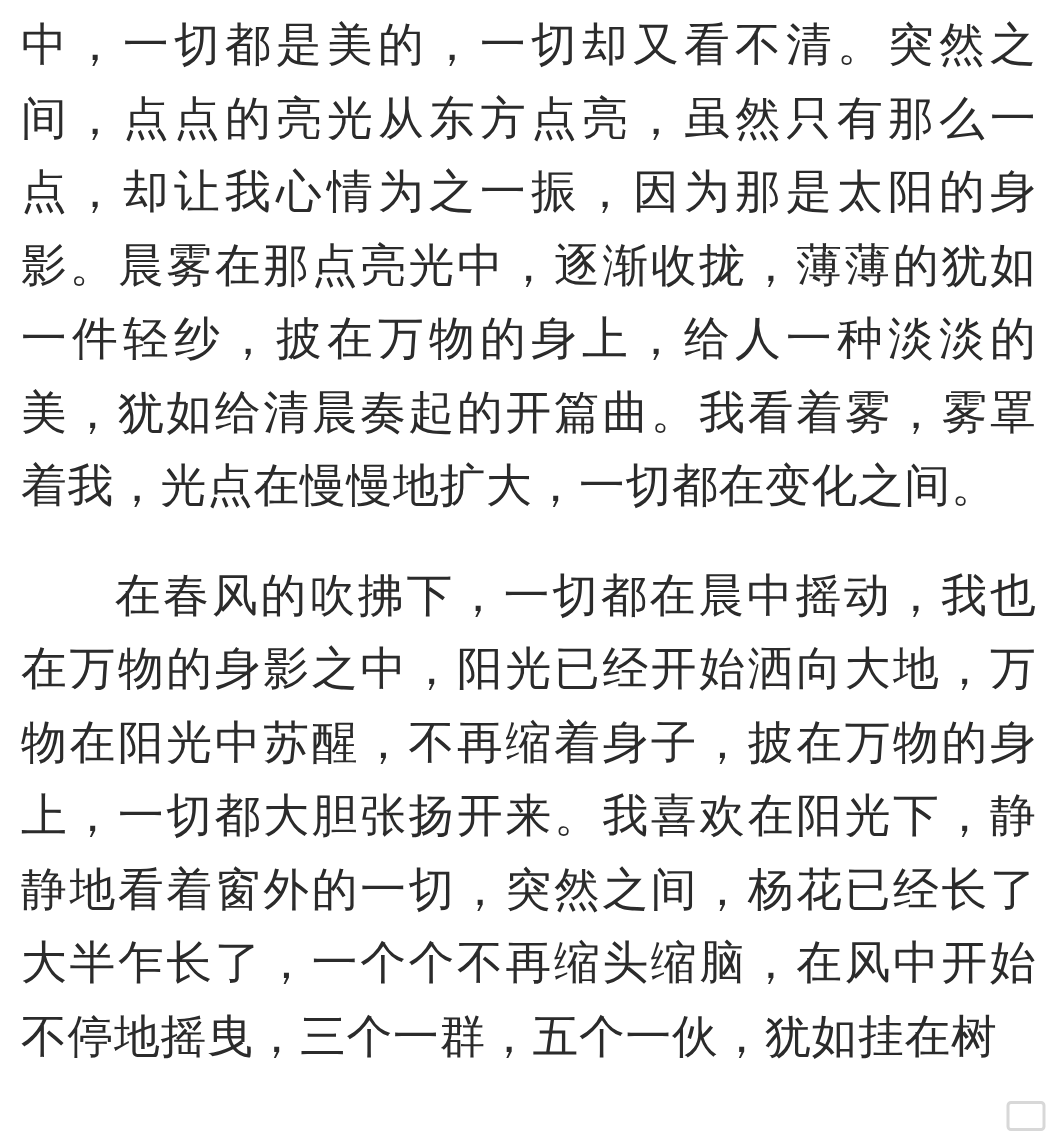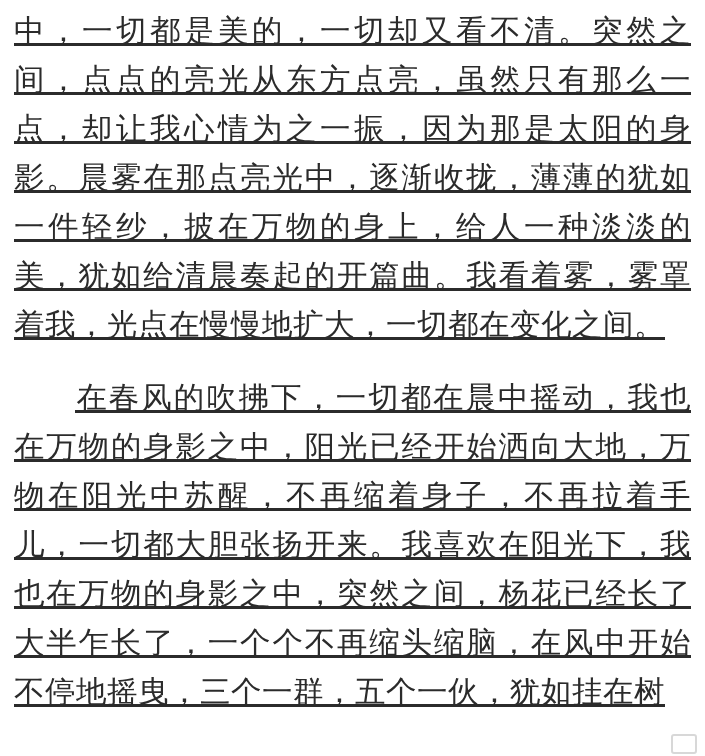--- a/index.html
+++ b/index.html
@@ -21,21 +21,20 @@
     box-sizing: border-box;
     padding: 6px 14px 0 14px;
   }
   .article {
     color: #2b2b2b;
     font-size: 30.5px;
     line-height: 49px;
     letter-spacing: 0.5px;
     text-align: justify;
     text-justify: inter-ideograph;
-    text-decoration: underline;
   }
   .para {
     margin: 0;
   }
   .para + .para {
     margin-top: 24px;
   }
   .indent {
     display: inline-block;
     width: 61px;
@@ -50,16 +49,16 @@
     border-radius: 3px;
     box-sizing: border-box;
   }
 </style>
 </head>
 <body>
 
 <div class="page">
   <div class="article">
     <p class="para">中，一切都是美的，一切却又看不清。突然之间，点点的亮光从东方点亮，虽然只有那么一点，却让我心情为之一振，因为那是太阳的身影。晨雾在那点亮光中，逐渐收拢，薄薄的犹如一件轻纱，披在万物的身上，给人一种淡淡的美，犹如给清晨奏起的开篇曲。我看着雾，雾罩着我，光点在慢慢地扩大，一切都在变化之间。</p>
-    <p class="para"><span class="indent"></span><span>在春风的吹拂下，一切都在晨中摇动，我也在万物的身影之中，阳光已经开始洒向大地，万物在阳光中苏醒，不再缩着身子，不再拉着手儿，一切都大胆张扬开来。我喜欢在阳光下，我也在万物的身影之中，突然之间，杨花已经长了大半乍长了，一个个不再缩头缩脑，在风中开始不停地摇曳，三个一群，五个一伙，犹如挂在树</span></p>
+    <p class="para"><span class="indent"></span><span>在春风的吹拂下，一切都在晨中摇动，我也在万物的身影之中，阳光已经开始洒向大地，万物在阳光中苏醒，不再缩着身子，披在万物的身上，一切都大胆张扬开来。我喜欢在阳光下，静静地看着窗外的一切，突然之间，杨花已经长了大半乍长了，一个个不再缩头缩脑，在风中开始不停地摇曳，三个一群，五个一伙，犹如挂在树</span></p>
   </div>
   <div class="corner-mark"></div>
 </div>
 
 </body></html>

